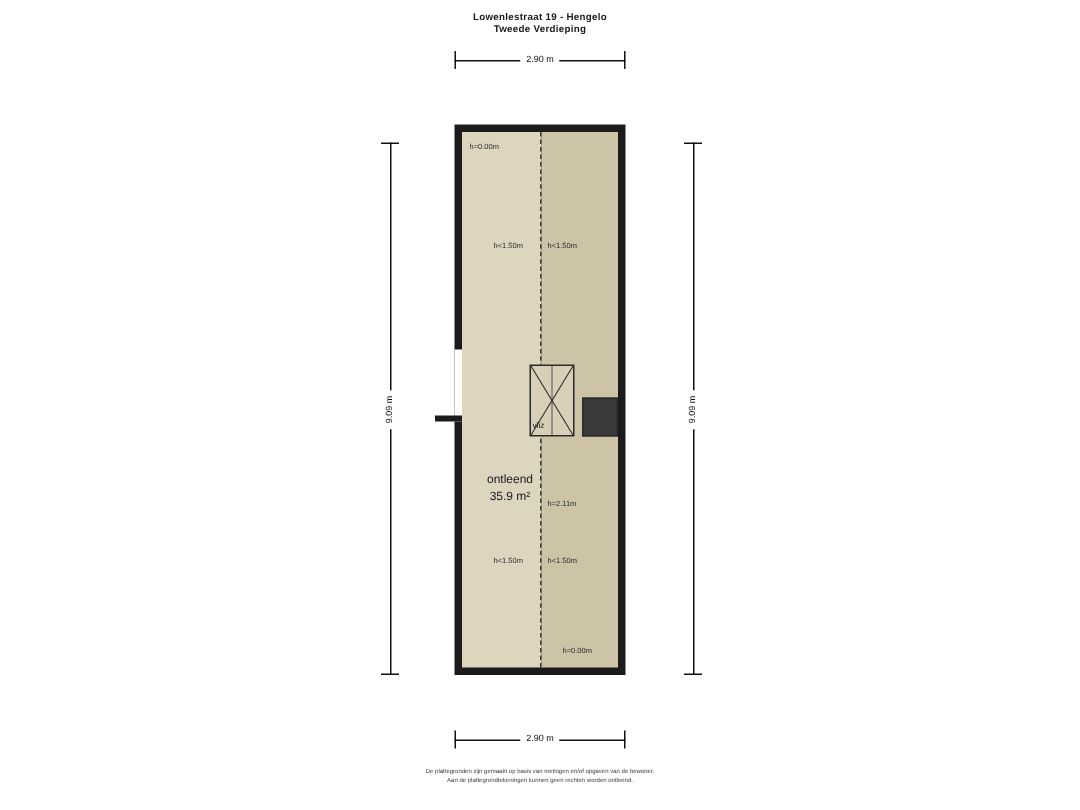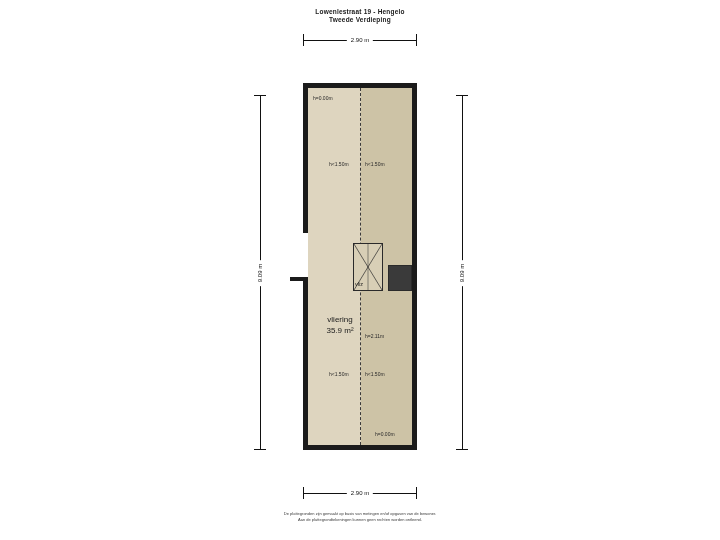--- a/index.html
+++ b/index.html
@@ -282,21 +282,21 @@
         <line x1="0" y1="0" x2="28" y2="46" stroke="#2a2a2a" stroke-width="0.7"></line>
         <line x1="28" y1="0" x2="0" y2="46" stroke="#2a2a2a" stroke-width="0.7"></line>
         <line x1="14" y1="0" x2="14" y2="46" stroke="#2a2a2a" stroke-width="0.5"></line>
       </svg>
     </div>
     <div class="stair-label">vliz</div>
 
     <div class="dark-block"></div>
 
     <div class="room-label">
-      <div class="room-name">vliering</div>
+      <div class="room-name">ontleend</div>
       <div class="room-area">35.9 m²</div>
     </div>
 
     <div class="h-note" style="left:10px; top:12px;">h=0.00m</div>
     <div class="h-note" style="left:26px; top:78px;">h&lt;1.50m</div>
     <div class="h-note" style="left:62px; top:78px;">h&lt;1.50m</div>
     <div class="h-note" style="left:62px; top:250px;">h=2.11m</div>
     <div class="h-note" style="left:26px; top:288px;">h&lt;1.50m</div>
     <div class="h-note" style="left:62px; top:288px;">h&lt;1.50m</div>
     <div class="h-note" style="left:72px; top:348px;">h=0.00m</div>

